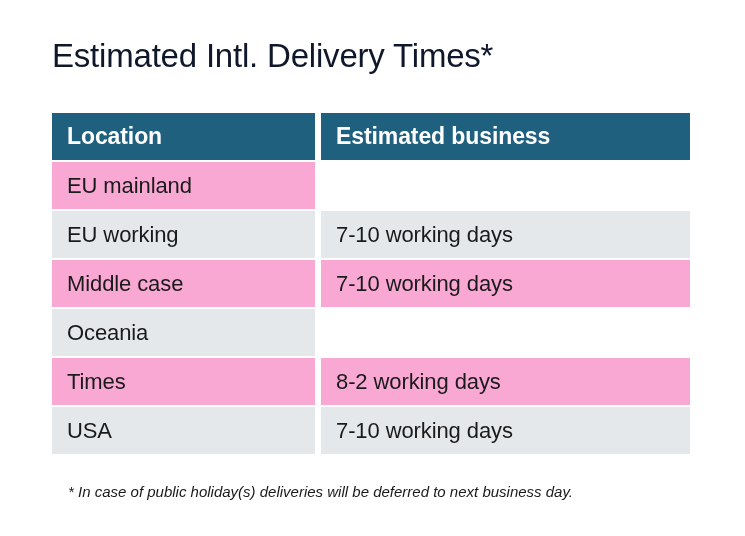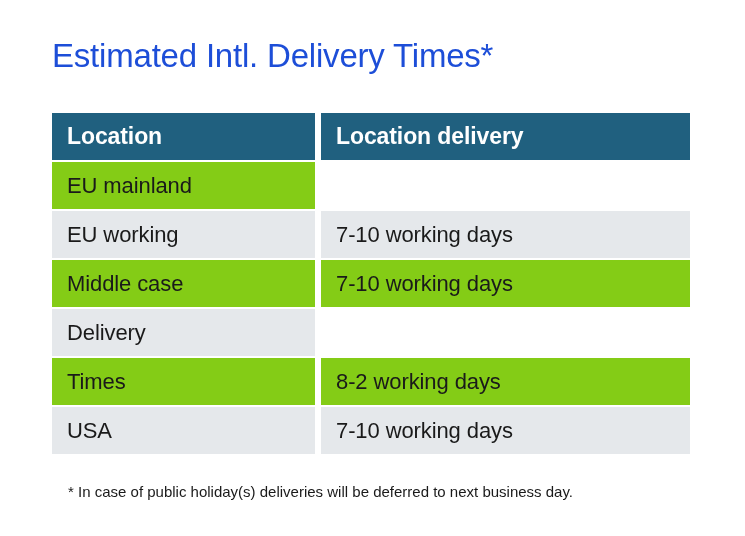--- a/index.html
+++ b/index.html
@@ -22,21 +22,21 @@
   }
 
   
   .title {
     position: absolute;
     left: 52px;
     top: 36px;
     font-size: 33px;
     line-height: 40px;
     font-weight: 400;
-    color: #1d4ed8;
+    color: #0f172a;
     letter-spacing: -0.2px;
     white-space: nowrap;
   }
 
   
   .table {
     position: absolute;
     left: 52px;
     top: 113px;
     width: 638px;
@@ -88,73 +88,74 @@
 
   
   .row-body .cell {
     color: #1a1a1a;
     font-size: 22px;
     font-weight: 400;
     letter-spacing: -0.1px;
   }
   .row-body.alt-dark .cell-loc,
   .row-body.alt-dark .cell-eta {
-    background: #84cc16;
+    background: #f9a8d4;
   }
   .row-body.alt-light .cell-loc,
   .row-body.alt-light .cell-eta {
     background: #e5e8eb;
   }
 
   
   .footnote {
     position: absolute;
     left: 68px;
     top: 482px;
     font-size: 15px;
     line-height: 20px;
     font-weight: 400;
     color: #1a1a1a;
     white-space: nowrap;
+    font-style: italic;
   }
 </style>
 </head>
 <body>
 
 <div class="page">
 
   <div class="title">Estimated Intl. Delivery Times*</div>
 
   <div class="table">
 
     <div class="row row-head">
       <div class="cell cell-loc">Location</div>
       <div class="cell-gap"></div>
-      <div class="cell cell-eta">Location delivery</div>
+      <div class="cell cell-eta">Estimated business</div>
     </div>
 
     <div class="row row-body alt-dark">
       <div class="cell cell-loc">EU mainland</div>
       <div class="cell-gap"></div>
     </div>
 
     <div class="row row-body alt-light">
       <div class="cell cell-loc">EU working</div>
       <div class="cell-gap"></div>
       <div class="cell cell-eta">7-10 working days</div>
     </div>
 
     <div class="row row-body alt-dark">
       <div class="cell cell-loc">Middle case</div>
       <div class="cell-gap"></div>
       <div class="cell cell-eta">7-10 working days</div>
     </div>
 
     <div class="row row-body alt-light">
-      <div class="cell cell-loc">Delivery</div>
+      <div class="cell cell-loc">Oceania</div>
       <div class="cell-gap"></div>
     </div>
 
     <div class="row row-body alt-dark">
       <div class="cell cell-loc">Times</div>
       <div class="cell-gap"></div>
       <div class="cell cell-eta">8-2 working days</div>
     </div>
 
     <div class="row row-body alt-light">

